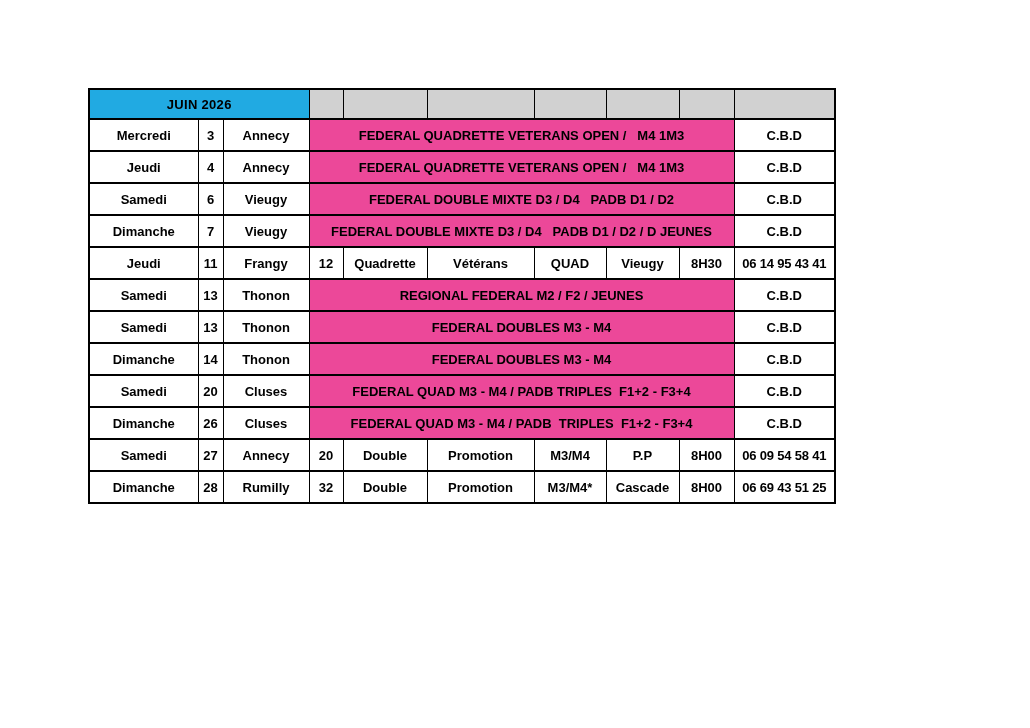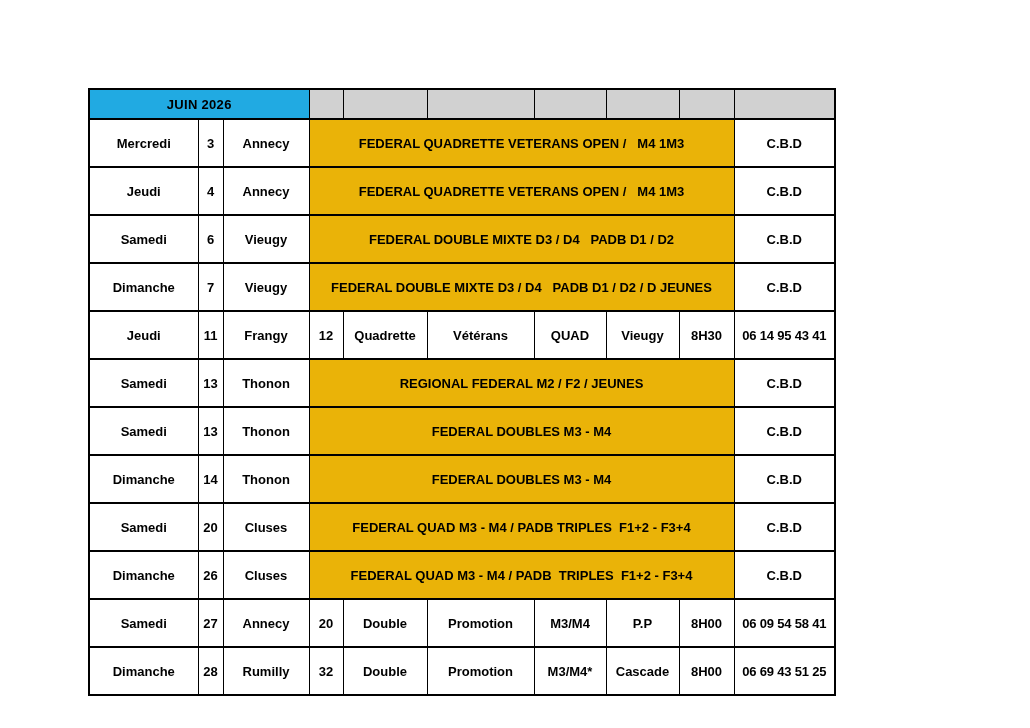--- a/index.html
+++ b/index.html
@@ -33,29 +33,29 @@
     border-bottom: 2px solid #000;
     padding: 0 2px;
     text-align: center;
     vertical-align: middle;
     color: #000;
     font-weight: bold;
     font-size: 13px;
     white-space: pre;
     overflow: hidden;
   }
-  tr.row { height: 48px; }
+  tr.row { height: 32px; }
   tr.hdr { height: 30px; }
   td.month {
     background: #21AAE2;
     font-size: 15px;
     letter-spacing: 0.3px;
   }
   td.gray { background: #D1D1D1; }
-  td.event { background: #eab308; }
+  td.event { background: #ec4899; }
   td.white { background: #ffffff; }
   td.contact-col { border-left: 3px solid #000; }
   td.event-start { border-left: 2px solid #000; }
   td.hdr-bottom { border-bottom: 3px solid #000; }
   td.phone { font-size: 12px; letter-spacing: -0.2px; }
 </style>
 </head>
 <body>
 
 <div class="page">

